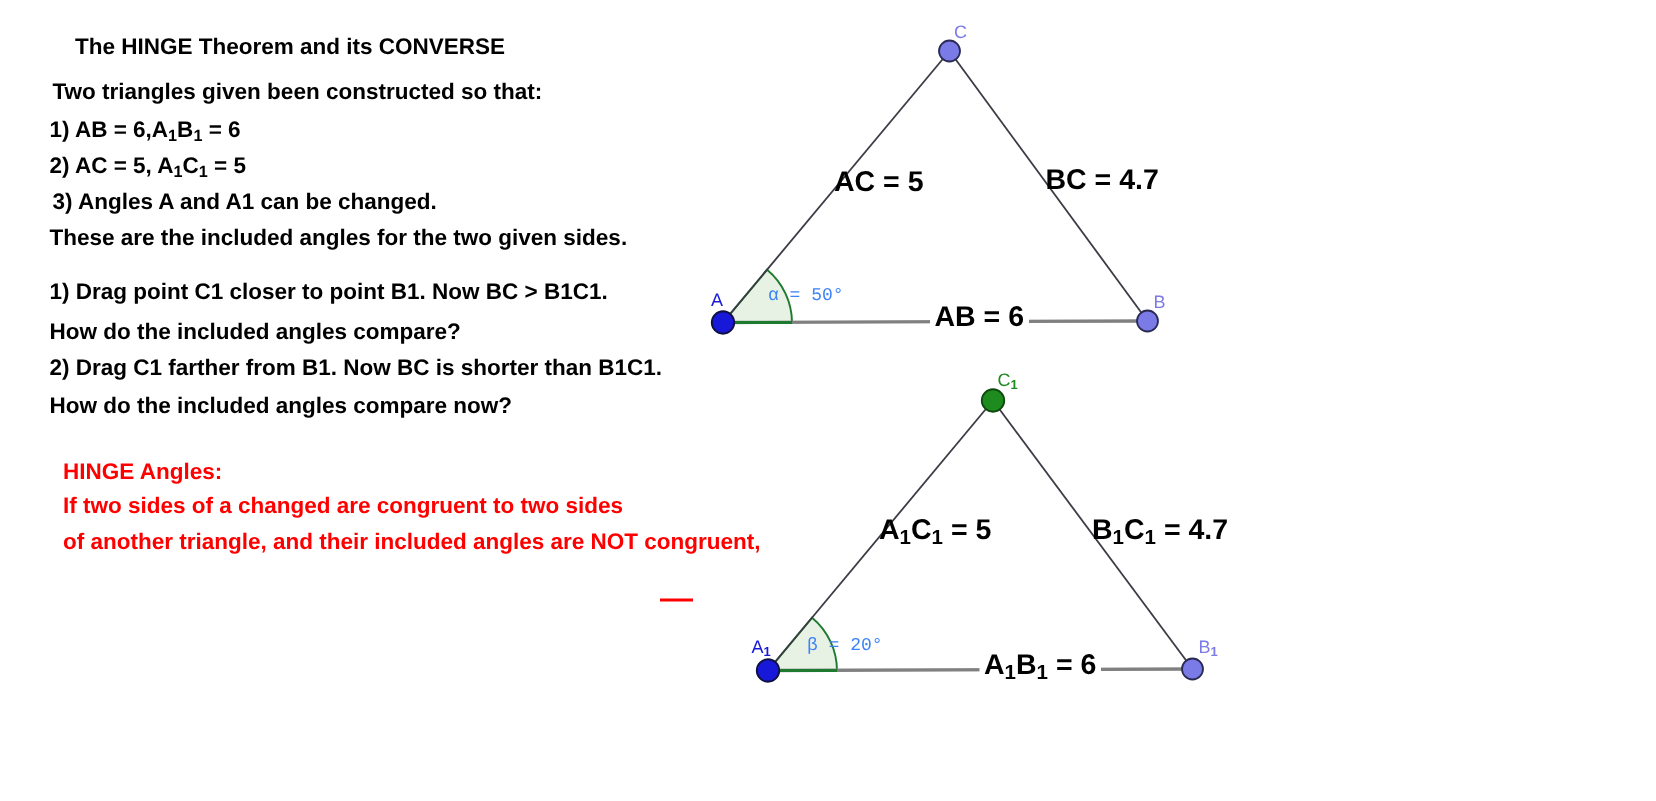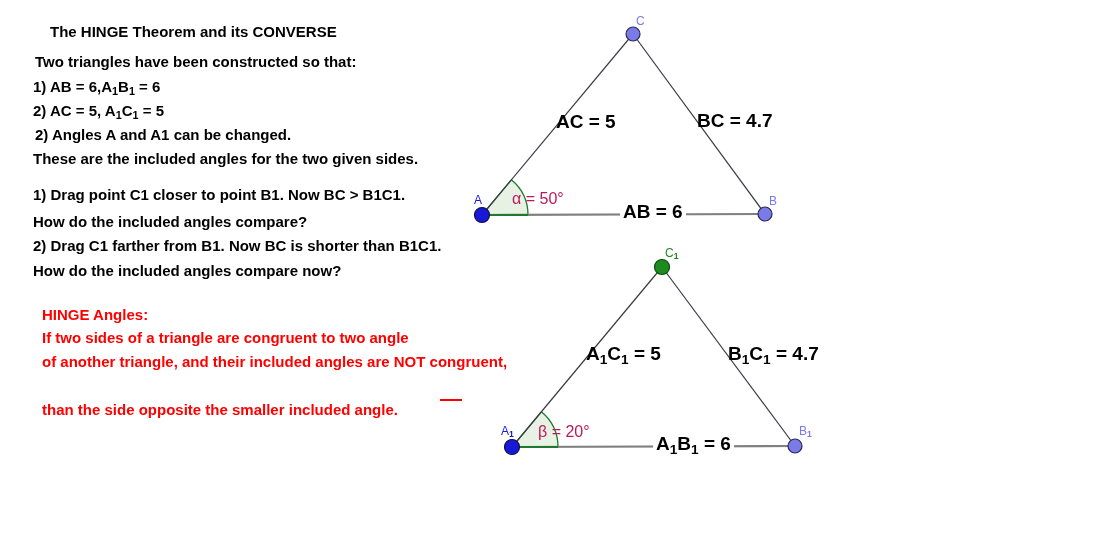--- a/index.html
+++ b/index.html
@@ -102,53 +102,52 @@
     font-weight: normal;
     font-size: 12px;
     white-space: nowrap;
     line-height: 1;
   }
   .pt-blue   { color: #1818D8; }
   .pt-light  { color: #7B7BE8; }
   .pt-green  { color: #1E8B1E; }
   .angle-label {
     position: absolute;
-    font-family: Liberation Sans, sans-serif;
+    font-family: Liberation Mono, monospace;
     font-weight: normal;
-    font-size: 16px;
-    color: #be185d;
+    font-size: 12px;
+    color: #3b82f6;
     white-space: nowrap;
     line-height: 1;
   }
 </style>
 </head>
 <body>
 
 <div id="stage">
 
   <div id="text-panel">
 
     <div class="txt" id="title">The HINGE Theorem and its CONVERSE</div>
 
-    <div class="txt para-line" id="line-intro">Two triangles have been constructed so that:</div>
+    <div class="txt para-line" id="line-intro">Two triangles given been constructed so that:</div>
 
     <div class="txt para-line" id="line-ab">1) AB = 6,A<sub>1</sub>B<sub>1</sub> = 6</div>
     <div class="txt para-line" id="line-ac">2) AC = 5, A<sub>1</sub>C<sub>1</sub> = 5</div>
-    <div class="txt para-line" id="line-angles">2) Angles A  and A1 can be changed.</div>
+    <div class="txt para-line" id="line-angles">3) Angles A  and A1 can be changed.</div>
     <div class="txt para-line" id="line-included">These are the included angles for the two given sides.</div>
 
     <div class="txt para-line" id="line-q1">1) Drag point C1 closer to  point B1. Now BC &gt; B1C1.</div>
     <div class="txt para-line" id="line-q1b">How do the included angles compare?</div>
     <div class="txt para-line" id="line-q2">2) Drag C1 farther from B1. Now BC is shorter than B1C1.</div>
     <div class="txt para-line" id="line-q2b">How do the included angles compare now?</div>
 
     <div class="txt red" id="thm-0">HINGE Angles:</div>
-    <div class="txt red" id="thm-1">If two sides of a triangle are congruent to two angle</div>
+    <div class="txt red" id="thm-1">If two sides of a changed are congruent to two sides</div>
     <div class="txt red" id="thm-2">of another triangle, and their included angles are NOT congruent,</div>
-    <div class="txt red" id="thm-4">than the side opposite the smaller included angle.</div>
 
     <div id="blank-rule"></div>
   </div>
 
   <svg id="geo" viewBox="0 0 1104 534" width="1104" height="534">
 
     <g>
 
       <path d="M 482 202 L 528 202 A 46 46 0 0 0 511.4 166.8 Z" fill="#E8F2E4" stroke="#1E7A2E" stroke-width="1.3"></path>
 

